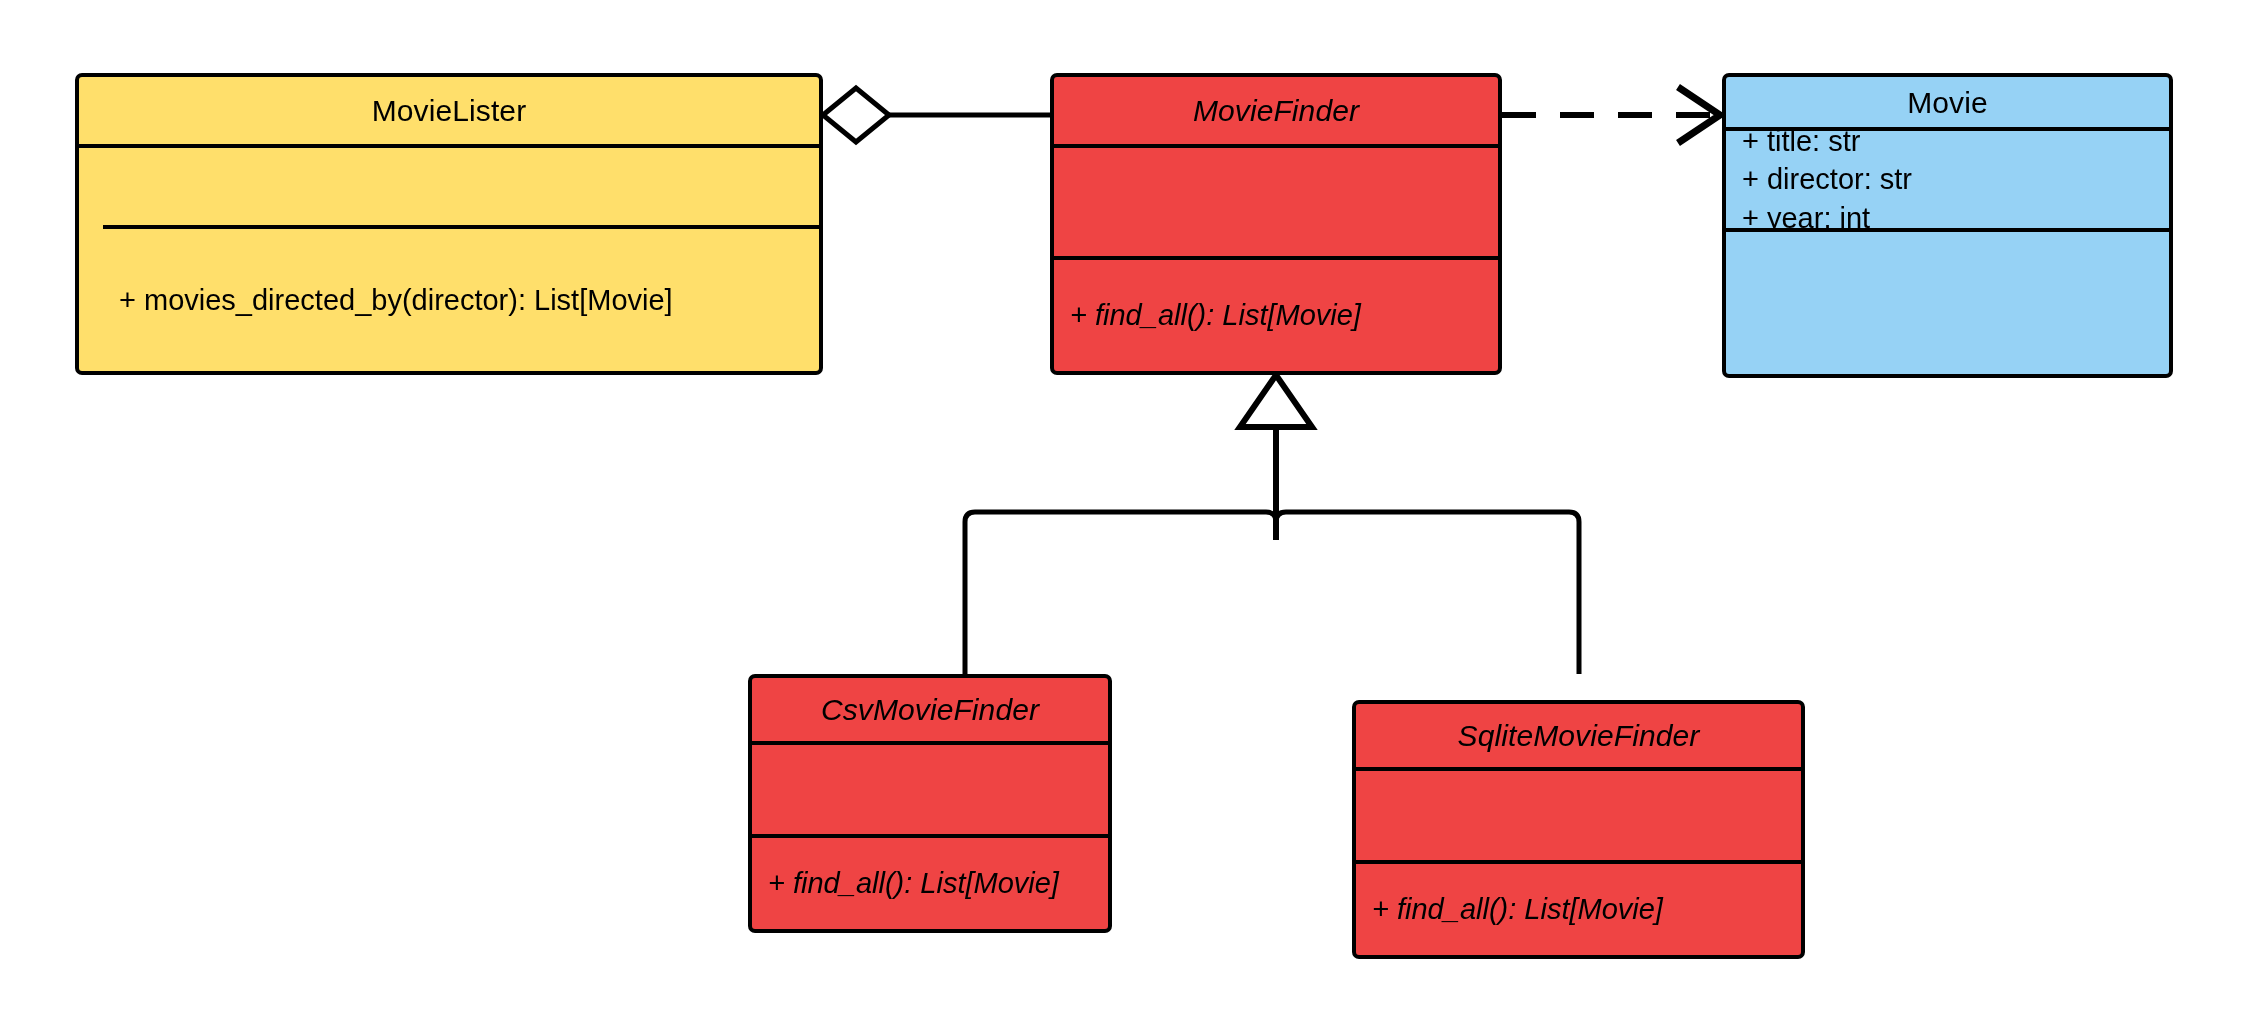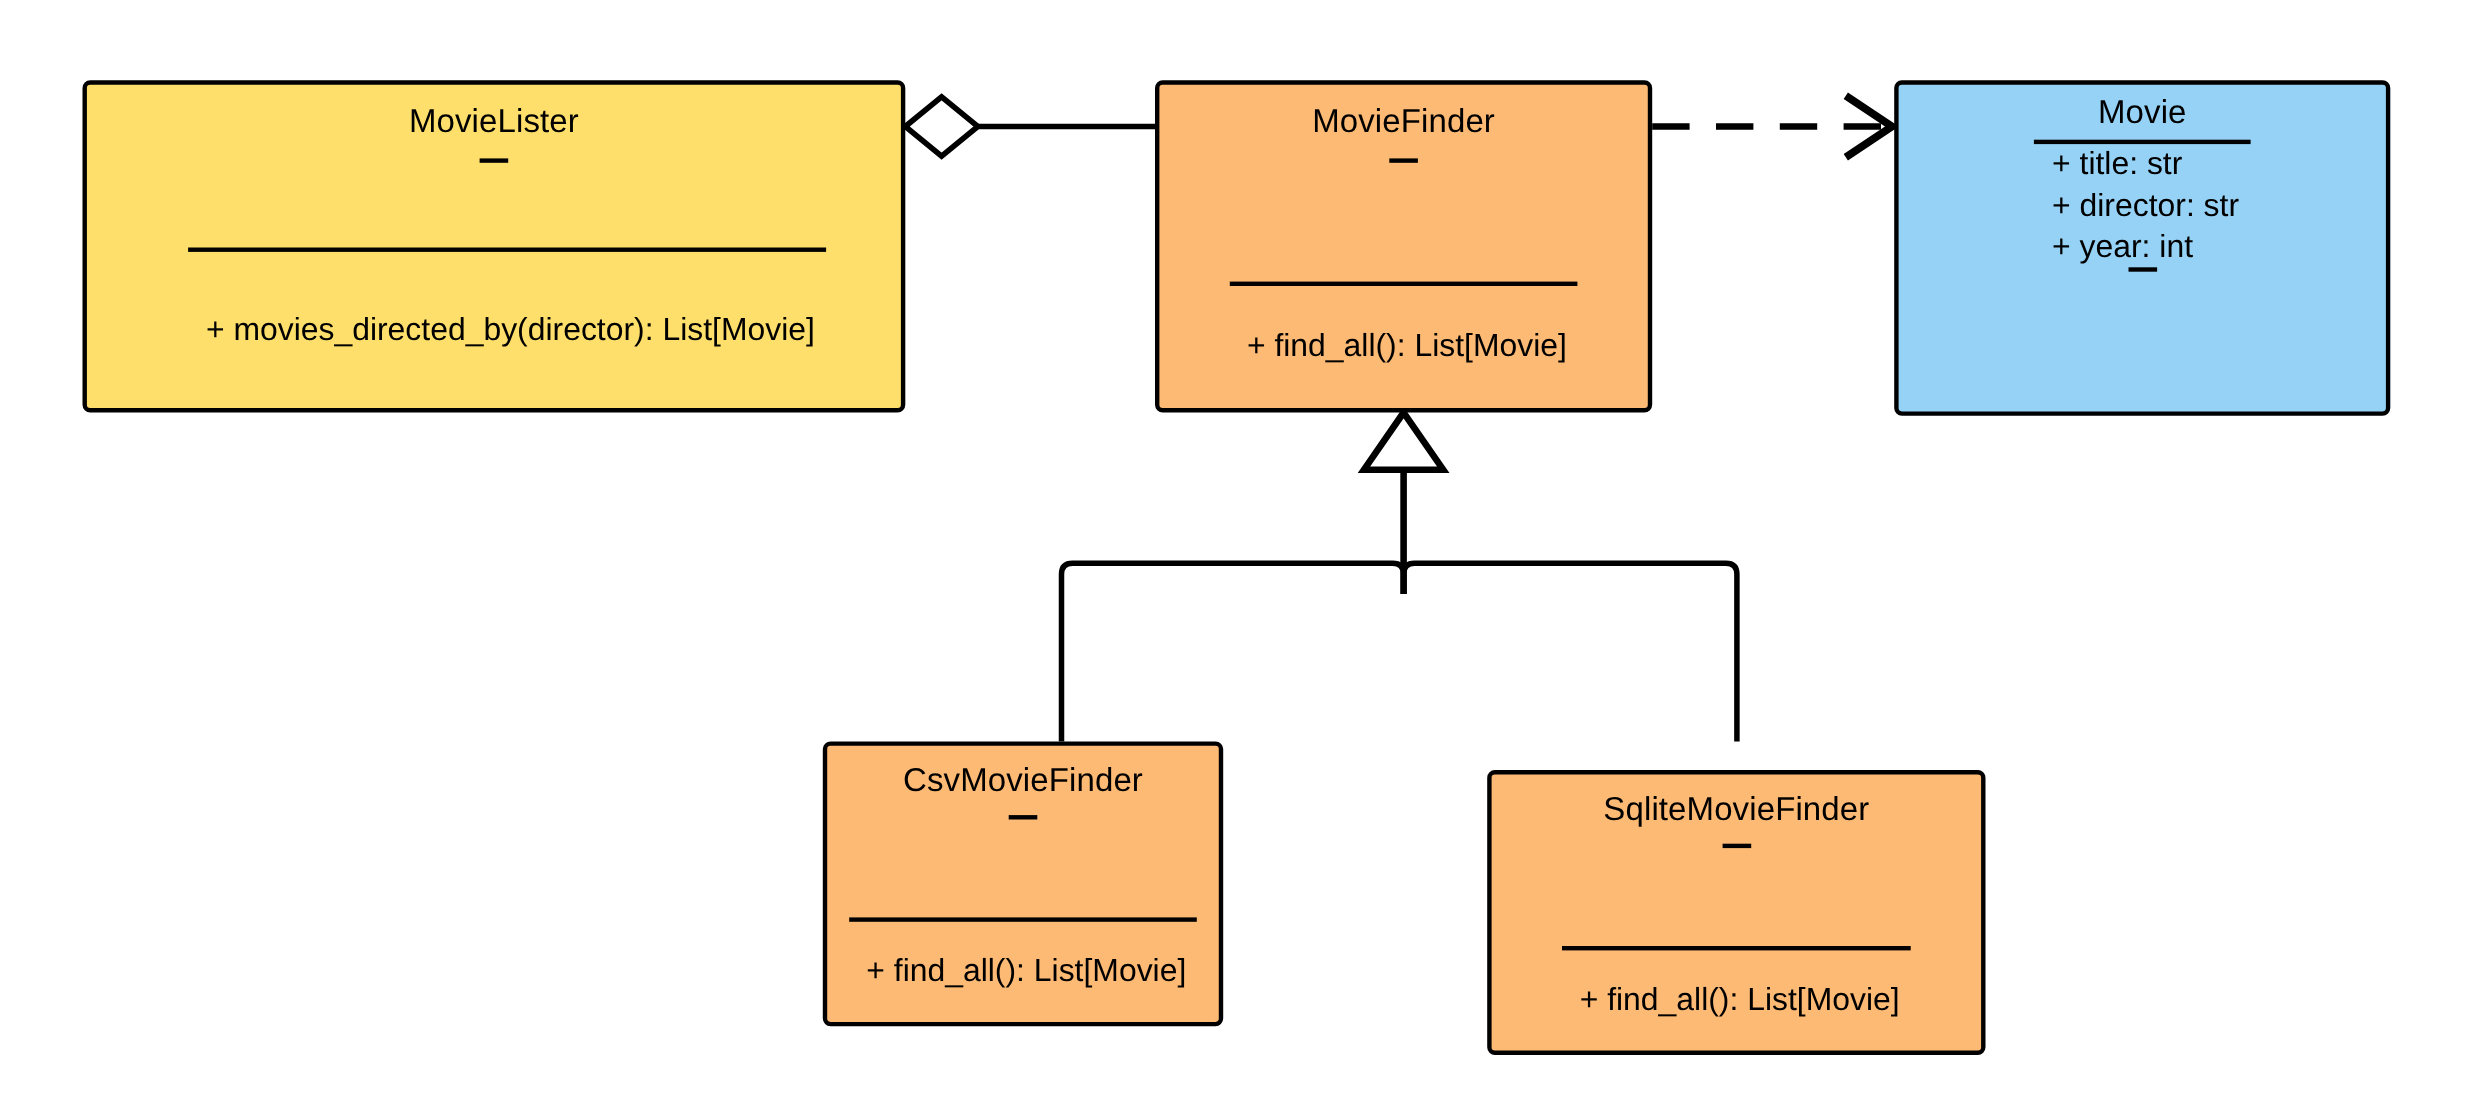--- a/index.html
+++ b/index.html
@@ -29,21 +29,20 @@
     pointer-events: none;
   }
   .uml-class {
     position: absolute;
     box-sizing: border-box;
     border: 4px solid #000000;
     border-radius: 7px;
     overflow: hidden;
     display: flex;
     flex-direction: column;
-    align-items: center;
   }
   .compartment {
     box-sizing: border-box;
     display: flex;
     flex-direction: column;
     justify-content: center;
     overflow: hidden;
   }
   .compartment.divided {
     border-top: 4px solid #000000;
@@ -60,21 +59,21 @@
     padding-right: 10px;
   }
   .member {
     font-size: 29px;
     color: #000000;
     line-height: 1.32;
     white-space: nowrap;
     text-align: left;
   }
   .c-yellow { background: #FFDF6B; }
-  .c-green  { background: #fdba74; }
+  .c-green  { background: #ef4444; font-style: italic; }
   .c-blue   { background: #96D2F5; }
 </style>
 </head>
 <body>
 
 <div id="canvas">
 
   <svg class="edges" viewBox="0 0 2250 1011" width="2250" height="1011" xmlns="http://www.w3.org/2000/svg">
 
     
@@ -123,21 +122,21 @@
       <div class="member-list">
         <div class="member">+ find_all(): List[Movie]</div>
       </div>
     </div>
   </div>
 
   <div class="uml-class c-blue" style="left:1722px; top:73px; width:451px; height:305px;">
     <div class="compartment" style="height:50px;">
       <div class="class-name">Movie</div>
     </div>
-    <div class="compartment divided" style="height:116px;">
+    <div class="compartment divided" style="height:101px;">
       <div class="member-list">
         <div class="member">+ title: str</div>
         <div class="member">+ director: str</div>
         <div class="member">+ year: int</div>
       </div>
     </div>
     <div class="compartment divided" style="flex:1;">
       <div class="member-list"></div>
     </div>
   </div>

